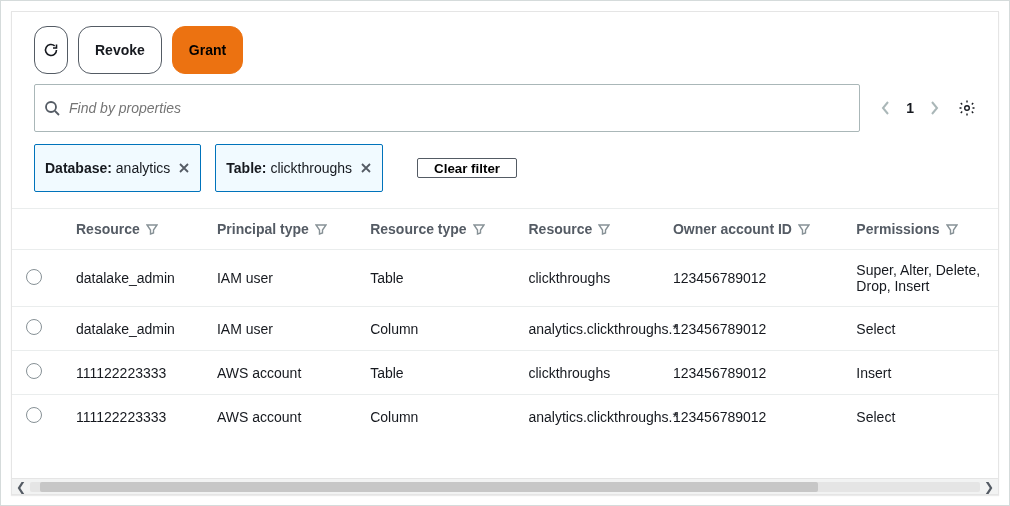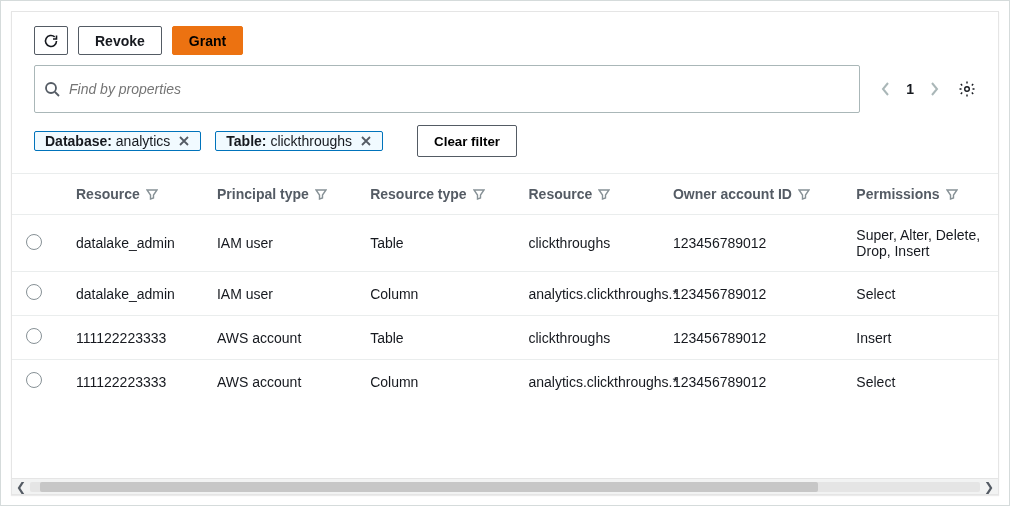--- a/index.html
+++ b/index.html
@@ -33,28 +33,28 @@
     justify-content: space-between;
     align-items: flex-start;
     padding: 14px 22px 0 22px;
   }
   .title-row { display:flex; align-items:baseline; gap:6px; }
   .title { font-size: 20px; font-weight: 700; color: #16191f; }
   .count { font-size: 20px; font-weight: 400; color: #545b64; }
   .subtitle { font-size: 13px; color: #545b64; margin-top: 2px; }
   .actions { display:flex; gap:10px; }
   .btn {
-    height: 29px;
+    height: 48px;
     padding: 0 16px;
     border: 1px solid #545b64;
     background: #fff;
     color: #16191f;
     font-size: 14px;
     font-weight: 700;
-    border-radius: 2px;
+    border-radius: 13px;
     cursor: pointer;
     display: inline-flex;
     align-items: center;
     justify-content: center;
   }
   .btn.icon { width: 34px; padding:0; }
   .btn.primary { background:#ec7211; color:#000000; border-color:#ec7211; }
   .controls-row {
     display:flex;
     align-items:center;
@@ -87,35 +87,35 @@
   .chips-row {
     display:flex;
     align-items:center;
     gap: 14px;
     padding: 12px 22px 16px 22px;
   }
   .chip {
     display:inline-flex;
     align-items:center;
     gap: 8px;
-    height: 20px;
+    height: 48px;
     padding: 5px 10px;
     border: 1px solid #0073bb;
     border-radius: 2px;
     background: #f1faff;
     color:#16191f;
     font-size: 14px;
   }
   .chip b { font-weight:700; }
   .chip .x {
     cursor:pointer;
     color:#545b64;
   }
   .clearbtn {
-    height: 32px;
+    height: 20px;
     padding: 0 16px;
     border: 1px solid #545b64;
     border-radius: 2px;
     background:#fff;
     font-weight:700;
     cursor:pointer;
     margin-left: 20px;
   }
   .table-wrap {
     flex:1;

